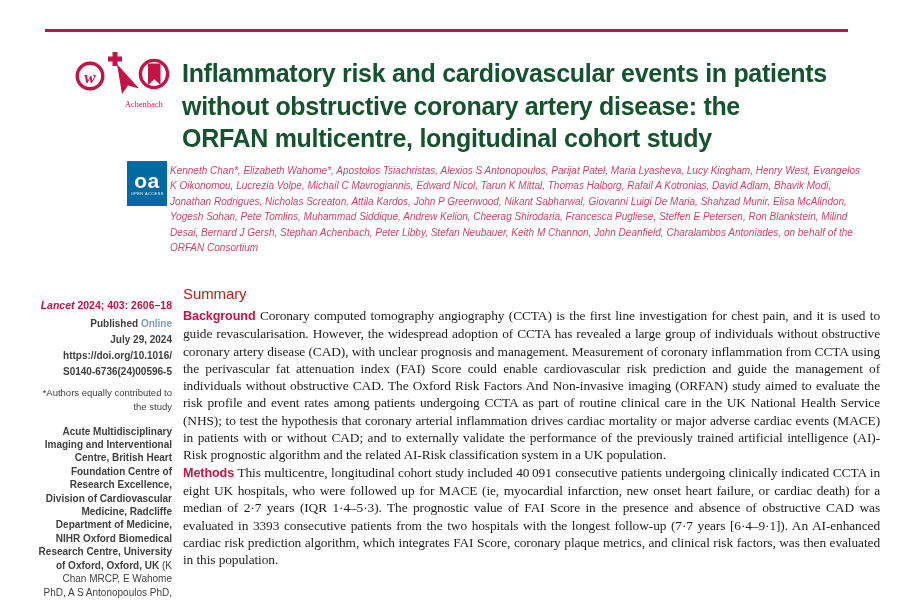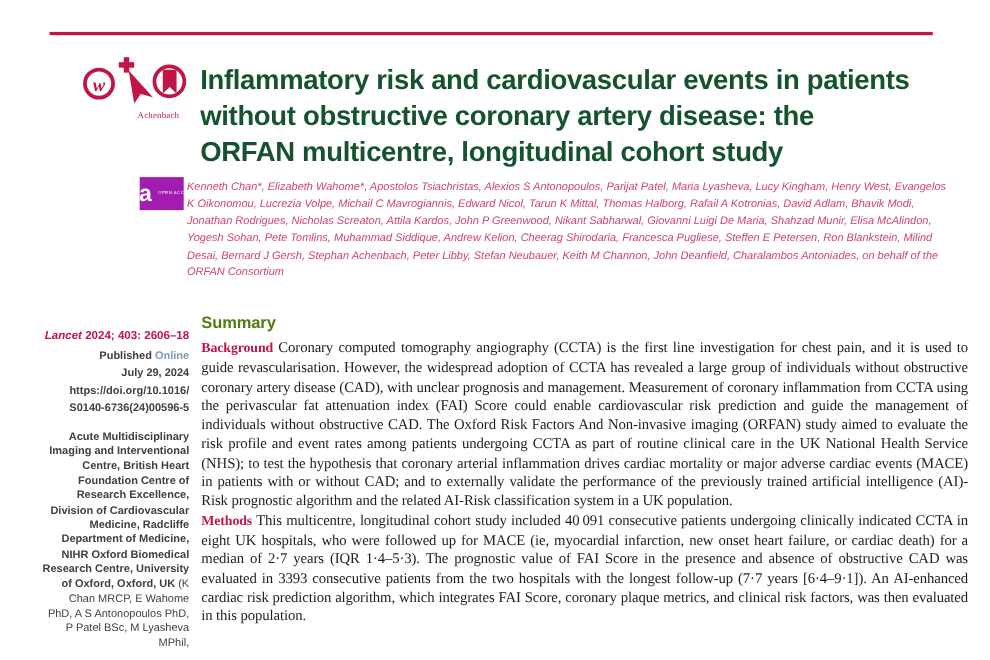--- a/index.html
+++ b/index.html
@@ -21,22 +21,22 @@
     font-family:"Liberation Serif","DejaVu Serif",serif;
   }
   
   .title {
     position:absolute; left:182px; top:57px; width:648px;
     font-size:25px; line-height:32.5px; font-weight:bold; color:#14532d;
     letter-spacing:-0.3px;
   }
   
   .oa-badge {
-    position:absolute; left:127px; top:161px; width:40px; height:30px;
-    background:#a21caf; color:#ffffff; display:flex; 
+    position:absolute; left:127px; top:161px; width:40px; height:45px;
+    background:#0369a1; color:#ffffff; display:flex; flex-direction:column;
     align-items:center; justify-content:center;
   }
   .oa-main { font-weight:bold; font-size:21px; line-height:19px; letter-spacing:0.5px; }
   .oa-sub { font-size:5px; transform:scale(0.78); letter-spacing:0.6px; white-space:nowrap; }
   
   .authors {
     position:absolute; left:170px; top:163px; width:692px;
     font-size:10px; line-height:15.4px; font-style:italic; color:#cf4468;
   }
   
@@ -47,31 +47,31 @@
   .citation { font-size:10.5px; font-weight:bold; color:#c01545; margin-bottom:5px; }
   .citation .cit-j { font-style:italic; }
   .pub-line { font-size:10px; font-weight:bold; line-height:15.9px; }
   .online { color:#7e9cba; }
   .note { font-size:9.5px; line-height:14px; margin-top:6px; font-weight:normal; }
   .affil { font-size:10px; line-height:13.4px; font-weight:bold; margin-top:11px; }
   .affil .names { font-weight:normal; }
   
   .summary { position:absolute; left:183px; top:285px; width:697px; }
   .summary h2 {
-    font-size:15px; font-weight:bold; color:#4d7c0f; margin-bottom:5px;
+    font-size:15px; font-weight:normal; color:#b91c1c; margin-bottom:5px;
     letter-spacing:-0.1px;
   }
   .summary p {
     font-family:"Liberation Serif","DejaVu Serif",serif;
     font-size:13.4px; line-height:17.3px; color:#211d1c;
     text-align:justify; letter-spacing:-0.1px;
   }
   .summary p + p { }
   .plabel {
-    font-family:Liberation Serif, serif;
+    font-family:Liberation Sans, sans-serif;
     font-weight:bold; color:#c01545; font-size:12.6px;
   }
 </style>
 </head>
 <body>
 
 <div class="page">
 
   <div class="top-rule"></div>
 
@@ -100,20 +100,21 @@
   </div>
 
   <p class="authors">Kenneth Chan*, Elizabeth Wahome*, Apostolos Tsiachristas, Alexios S Antonopoulos, Parijat Patel, Maria Lyasheva, Lucy Kingham, Henry West, Evangelos K Oikonomou, Lucrezia Volpe, Michail C Mavrogiannis, Edward Nicol, Tarun K Mittal, Thomas Halborg, Rafail A Kotronias, David Adlam, Bhavik Modi, Jonathan Rodrigues, Nicholas Screaton, Attila Kardos, John P Greenwood, Nikant Sabharwal, Giovanni Luigi De Maria, Shahzad Munir, Elisa McAlindon, Yogesh Sohan, Pete Tomlins, Muhammad Siddique, Andrew Kelion, Cheerag Shirodaria, Francesca Pugliese, Steffen E Petersen, Ron Blankstein, Milind Desai, Bernard J Gersh, Stephan Achenbach, Peter Libby, Stefan Neubauer, Keith M Channon, John Deanfield, Charalambos Antoniades, on behalf of the ORFAN Consortium</p>
 
   <aside class="sidebar">
     <p class="citation"><span class="cit-j">Lancet</span><span> 2024; 403: 2606–18</span></p>
     <div class="pub-line"><span>Published </span><span class="online">Online</span></div>
     <div class="pub-line">July 29, 2024</div>
     <div class="pub-line">https://doi.org/10.1016/</div>
     <div class="pub-line">S0140-6736(24)00596-5</div>
+    <p class="note">*Authors equally contributed to the study</p>
     <p class="affil"><span>Acute Multidisciplinary Imaging and Interventional Centre, British Heart Foundation Centre of Research Excellence, Division of Cardiovascular Medicine, Radcliffe Department of Medicine, NIHR Oxford Biomedical Research Centre, University of Oxford, Oxford, UK </span><span class="names">(K Chan MRCP, E Wahome PhD, A S Antonopoulos PhD, P Patel BSc, M Lyasheva MPhil,</span></p>
   </aside>
 
   <main class="summary">
     <h2>Summary</h2>
     <p><span class="plabel">Background</span><span> Coronary computed tomography angiography (CCTA) is the first line investigation for chest pain, and it is used to guide revascularisation. However, the widespread adoption of CCTA has revealed a large group of individuals without obstructive coronary artery disease (CAD), with unclear prognosis and management. Measurement of coronary inflammation from CCTA using the perivascular fat attenuation index (FAI) Score could enable cardiovascular risk prediction and guide the management of individuals without obstructive CAD. The Oxford Risk Factors And Non-invasive imaging (ORFAN) study aimed to evaluate the risk profile and event rates among patients undergoing CCTA as part of routine clinical care in the UK National Health Service (NHS); to test the hypothesis that coronary arterial inflammation drives cardiac mortality or major adverse cardiac events (MACE) in patients with or without CAD; and to externally validate the performance of the previously trained artificial intelligence (AI)-Risk prognostic algorithm and the related AI-Risk classification system in a UK population.</span></p>
     <p><span class="plabel">Methods</span><span> This multicentre, longitudinal cohort study included 40 091 consecutive patients undergoing clinically indicated CCTA in eight UK hospitals, who were followed up for MACE (ie, myocardial infarction, new onset heart failure, or cardiac death) for a median of 2·7 years (IQR 1·4–5·3). The prognostic value of FAI Score in the presence and absence of obstructive CAD was evaluated in 3393 consecutive patients from the two hospitals with the longest follow-up (7·7 years [6·4–9·1]). An AI-enhanced cardiac risk prediction algorithm, which integrates FAI Score, coronary plaque metrics, and clinical risk factors, was then evaluated in this population.</span></p>
   </main>
 
 </div>

